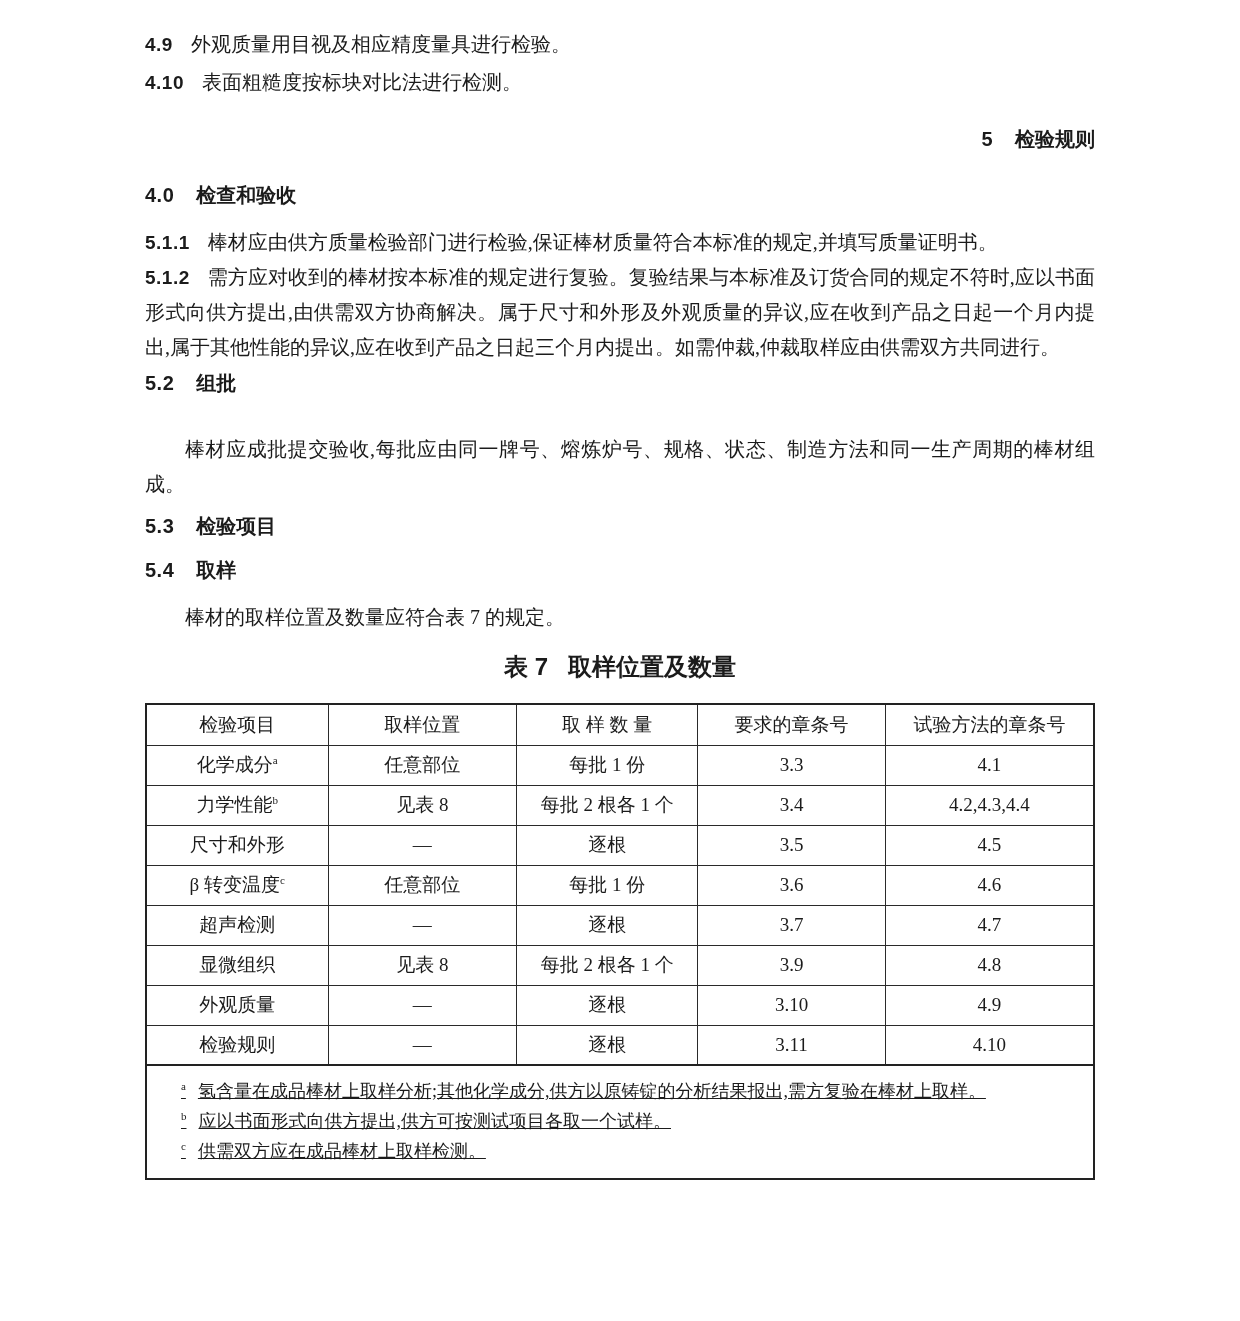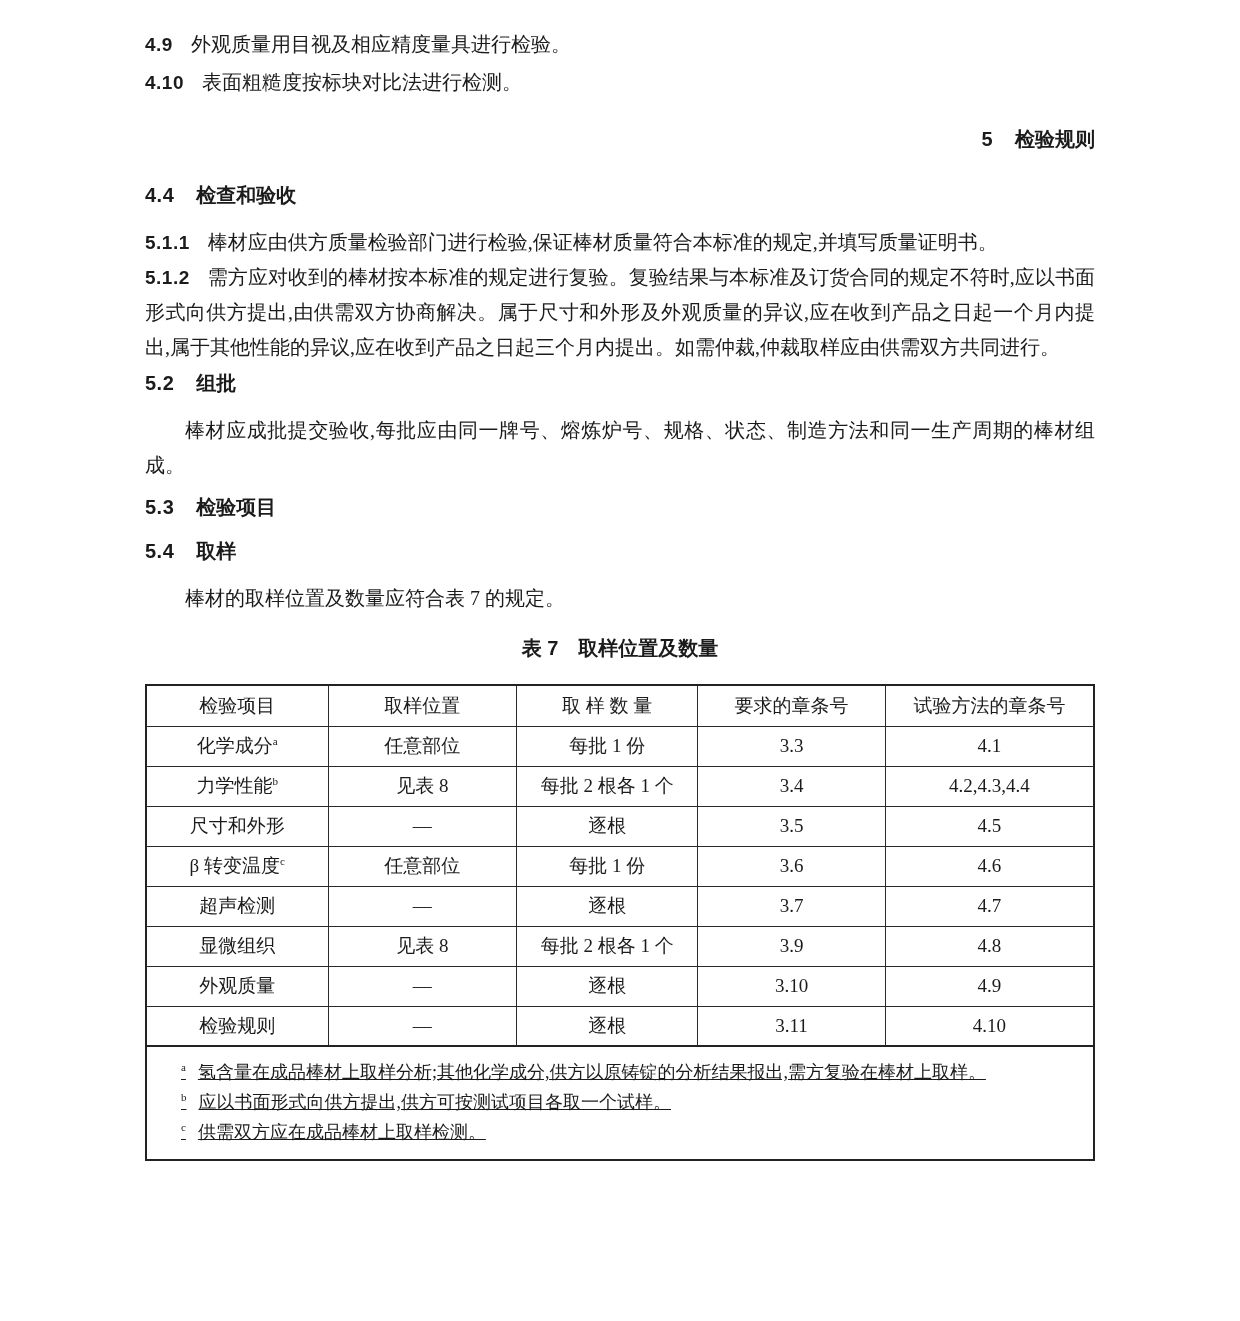--- a/index.html
+++ b/index.html
@@ -30,31 +30,31 @@
   .sec-head .clause-num { padding-right: 22px; font-size: 20px; }
   .indent2 { text-indent: 2em; }
 
   .m-c49  { margin-top: 0; line-height: 36px; }
   .m-c410 { margin-top: 1px; line-height: 36px; }
   .m-h5   { margin-top: 20px; text-align: right; }
   .m-h51  { margin-top: 20px; }
   .m-c511 { margin-top: 12px; }
   .m-c512 { margin-top: 0; }
   .m-h52  { margin-top: 0; }
-  .m-p52  { margin-top: 12px; }
+  .m-p52  { margin-top: 31px; }
   .m-h53  { margin-top: 6px; }
   .m-p53  { margin-top: 14px; }
   .m-h54  { margin-top: 8px; }
   .m-p54  { margin-top: 12px; }
 
   .table-title {
     margin-top: 14px;
     text-align: center;
     font-family: "Liberation Sans", sans-serif;
-    font-weight: 700; font-size: 20px; line-height: 36px;
+    font-weight: 700; font-size: 24px; line-height: 36px;
   }
   .table-title .t-label { padding-right: 20px; }
 
   table.gb {
     width: 100%; margin-top: 18px;
     border-collapse: collapse;
     border: 2.5px solid #222222;
   }
   table.gb th, table.gb td {
     border: 1px solid #2a2a2a;
@@ -86,21 +86,21 @@
 <body>
 
 <div class="page">
 
   <p class="para m-c49"><span class="clause-num">4.9</span><span>外观质量用目视及相应精度量具进行检验。</span></p>
 
   <p class="para m-c410"><span class="clause-num">4.10</span><span>表面粗糙度按标块对比法进行检测。</span></p>
 
   <p class="sec-head m-h5"><span class="clause-num">5</span><span>检验规则</span></p>
 
-  <p class="sec-head m-h51"><span class="clause-num">4.4</span><span>检查和验收</span></p>
+  <p class="sec-head m-h51"><span class="clause-num">4.0</span><span>检查和验收</span></p>
 
   <p class="para m-c511"><span class="clause-num">5.1.1</span><span>棒材应由供方质量检验部门进行检验,保证棒材质量符合本标准的规定,并填写质量证明书。</span></p>
 
   <p class="para m-c512"><span class="clause-num">5.1.2</span><span>需方应对收到的棒材按本标准的规定进行复验。复验结果与本标准及订货合同的规定不符时,应以书面形式向供方提出,由供需双方协商解决。属于尺寸和外形及外观质量的异议,应在收到产品之日起一个月内提出,属于其他性能的异议,应在收到产品之日起三个月内提出。如需仲裁,仲裁取样应由供需双方共同进行。</span></p>
 
   <p class="sec-head m-h52"><span class="clause-num">5.2</span><span>组批</span></p>
 
   <p class="para indent2 m-p52">棒材应成批提交验收,每批应由同一牌号、熔炼炉号、规格、状态、制造方法和同一生产周期的棒材组成。</p>
 
   <p class="sec-head m-h53"><span class="clause-num">5.3</span><span>检验项目</span></p>

